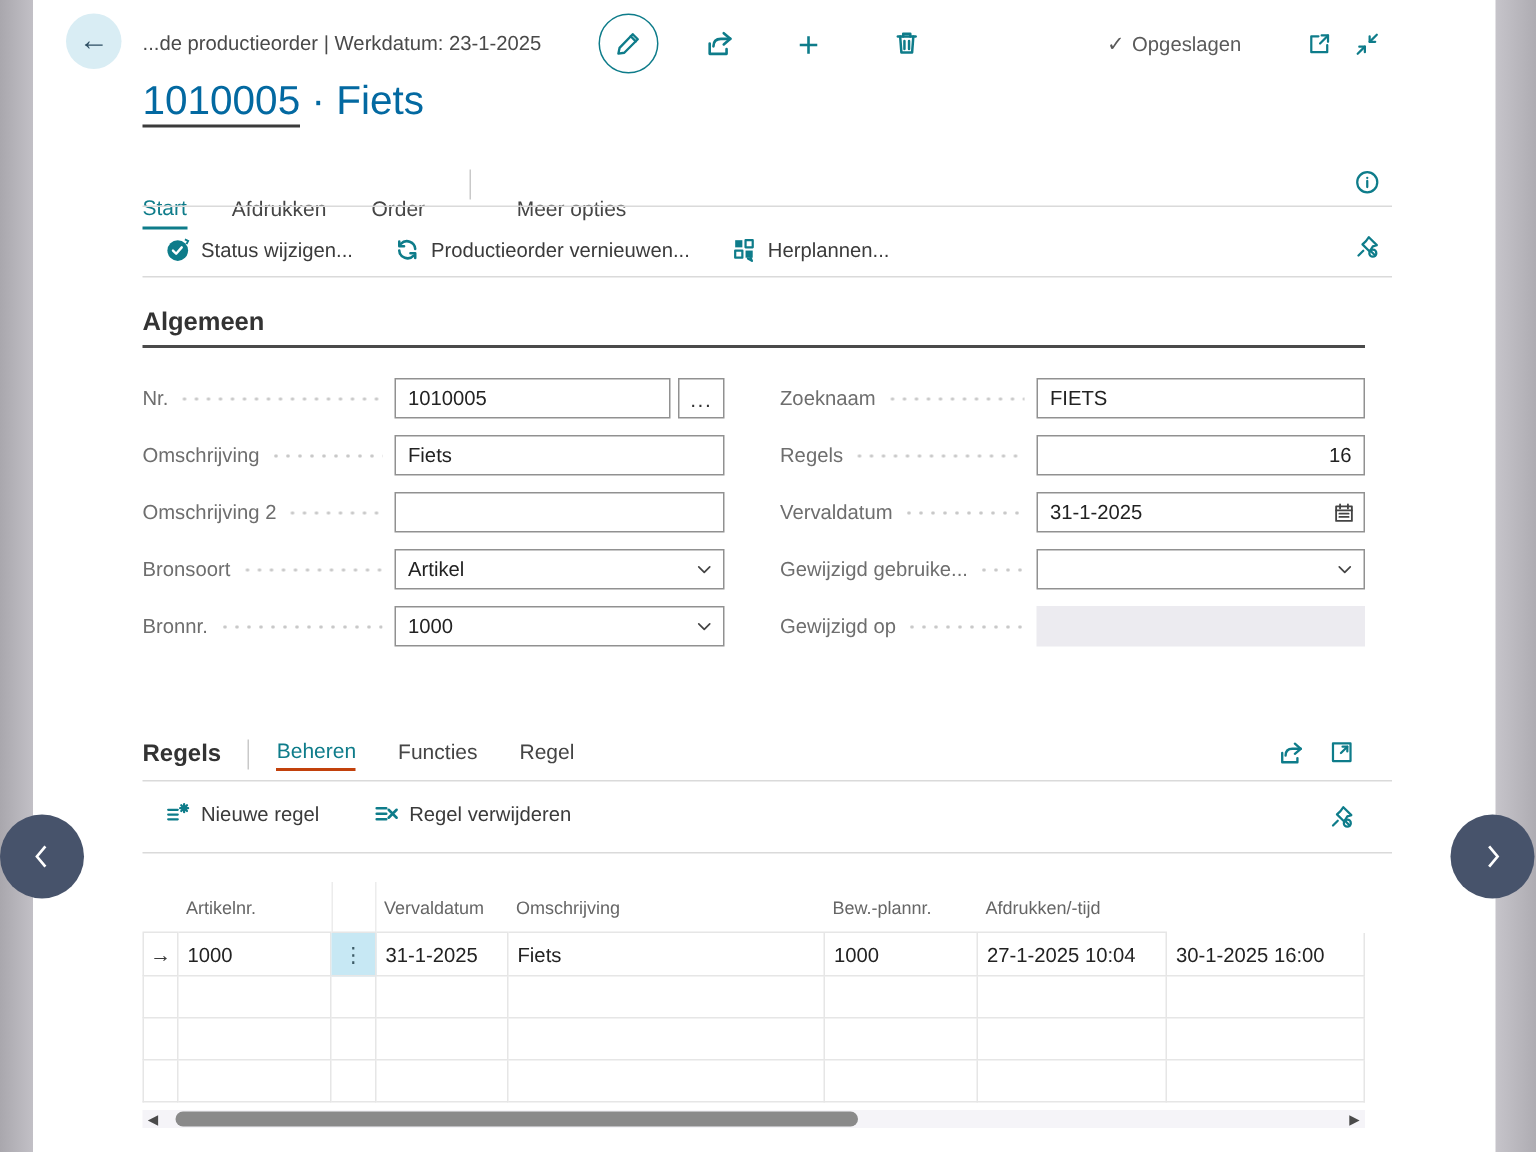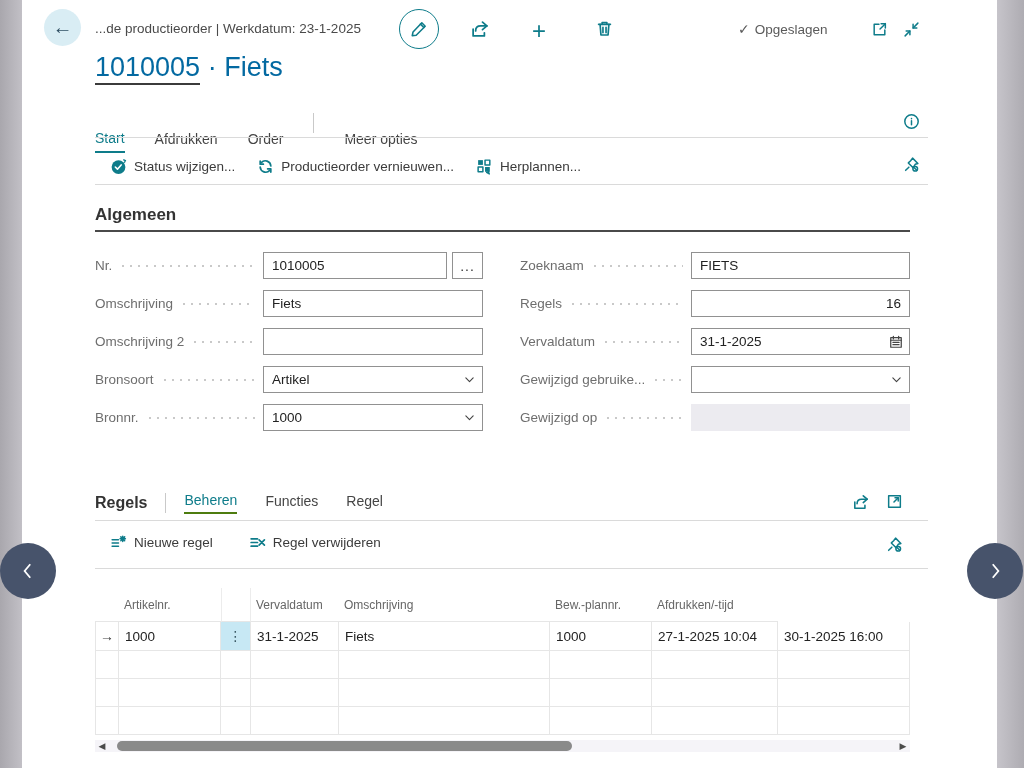--- a/index.html
+++ b/index.html
@@ -34,21 +34,21 @@
   .page-title .no { border-bottom:2.5px solid #3b3b3b; padding-bottom:1px; }
 
   
   .ribbon { left:95px; top:110px; height:26px; display:flex; gap:30px; align-items:center; font-size:14px; color:#454545; }
   .ribbon .tab { cursor:pointer; padding-bottom:5px;margin-top:36px; }
   .ribbon .tab.active { color:#0e7c8a; border-bottom:2px solid #0e7c8a; }
   .vdiv { width:1px; height:20px; background:#c9c9c9; }
   .hline { height:1px; background:#dadada; }
 
   
-  .actions { left:110px; top:152px; height:28px; display:flex; gap:22px; align-items:center; font-size:13.5px; color:#3b3b3b; }
+  .actions { left:110px; top:152px; height:28px; display:flex; gap:28px; align-items:center; font-size:13.5px; color:#3b3b3b; }
   .action-item { display:flex; gap:7px; align-items:center; cursor:pointer; }
   .action-item svg { flex:none; }
 
   .right-icon { cursor:pointer; }
   .right-icon svg { stroke:#0e7c8a; fill:none; stroke-width:1.2; }
 
   
   .sec-title { font-weight:700; color:#333; }
 
   
@@ -64,21 +64,21 @@
   .box .in-icon { flex:none; margin-right:6px; display:flex; }
   .box.disabled { background:#ecebf0; border:0; }
   .ell-btn { width:31px; height:27px; margin-left:5px; border:1px solid #919191; background:#fff;
              font-size:14px; letter-spacing:1px; color:#333; cursor:pointer; line-height:10px;
              font-family:inherit; }
 
   
   .lines-head { left:95px; top:492px; display:flex; align-items:center; gap:18px; }
   .lines-tabs { display:flex; gap:28px; font-size:14px; color:#454545; align-items:center; }
   .lines-tabs .tab { cursor:pointer; padding-bottom:4px; }
-  .lines-tabs .tab.active { color:#0e7c8a; border-bottom:2px solid #4d7c0f; }
+  .lines-tabs .tab.active { color:#0e7c8a; border-bottom:2px solid #c2410c; }
   .ltool { left:110px; top:534px; display:flex; gap:36px; align-items:flex-end; font-size:13.5px; color:#3b3b3b; }
 
   
   .tbl { left:95px; top:588px; width:938px; font-size:13.5px; color:#222; }
   .trow { display:grid; grid-template-columns:24px 102px 30px 88px 211px 102px 126px 132px; }
   .thead { height:34px; }
   .thead .hc { font-size:12px; color:#666; display:flex; align-items:center; padding-left:5px;
                border-bottom:1px solid #e6e6e6; white-space:nowrap; overflow:hidden; }
   .thead .hc.menu-col { border-left:1px solid #ececec; border-right:1px solid #ececec; }
   .brow { height:29px; }

